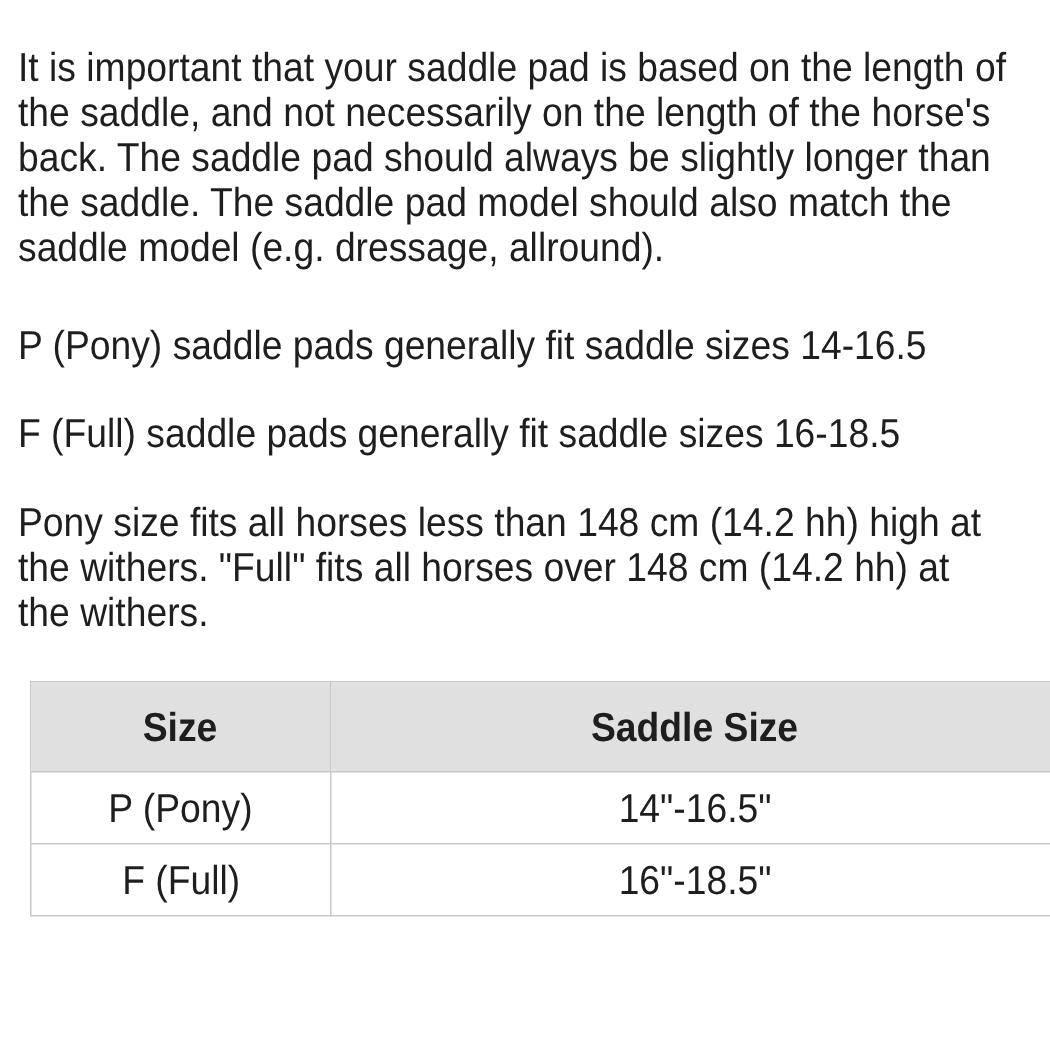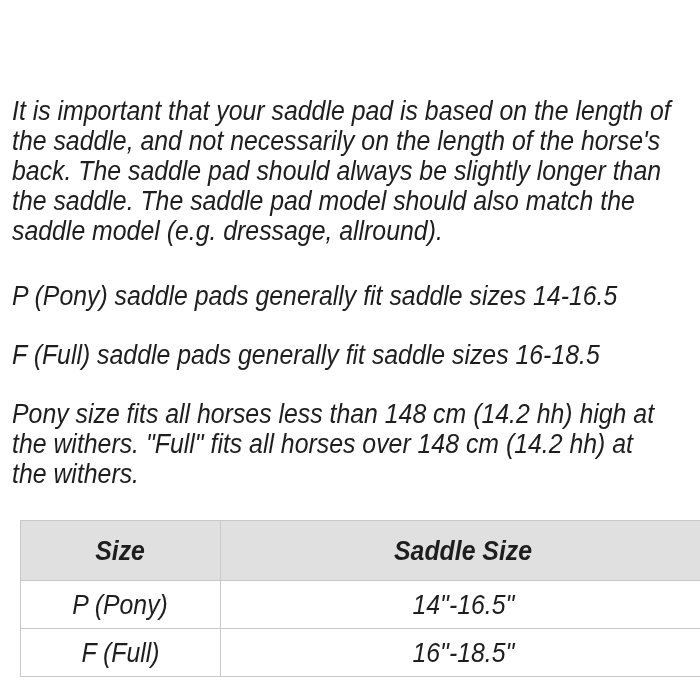--- a/index.html
+++ b/index.html
@@ -14,22 +14,21 @@
     font-family: "Liberation Sans", sans-serif;
     color: #1e1e1e;
   }
   .page {
     position: relative;
     width: 700px;
     height: 700px;
     background: #ffffff;
   }
   .content {
-    padding: 96px 0 0 12px;
-    font-style: italic;
+    padding: 30px 0 0 12px;
   }
   
   .para {
     width: 718px;
     font-size: 27px;
     line-height: 30px;
     font-weight: 400;
     transform: scaleX(0.92);
     transform-origin: 0 0;
     margin: 0;

